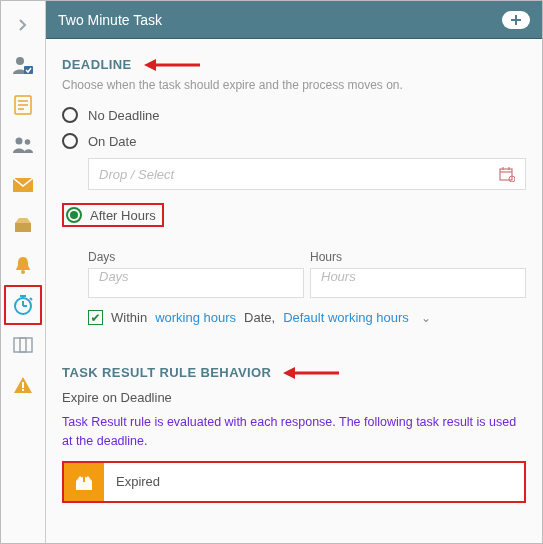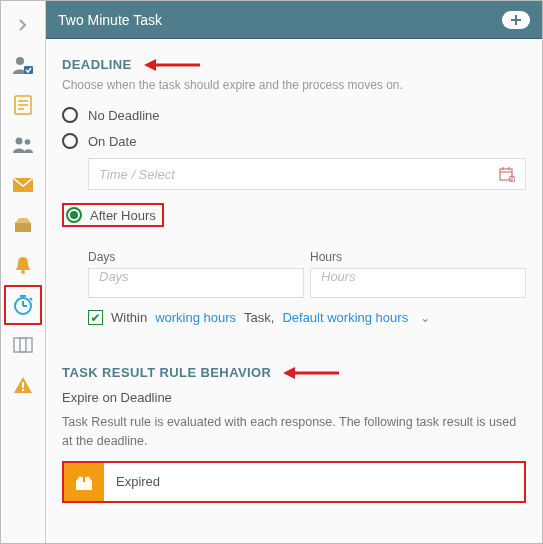--- a/index.html
+++ b/index.html
@@ -31,21 +31,21 @@
   .time-col-label { font-size:12px; color:#666; }
   .num-input { border:1px solid #ddd; background:#fff; height:30px; padding:0 10px; font-size:13px; color:#555; font-style:normal;}
   .num-input.placeholder { color:#bbb; font-style:italic; }
   .num-input.hl { border:2px solid #d91f1f; }
   .check-row { margin-left:26px; margin-top:12px; display:flex; align-items:center; gap:8px; font-size:13px; color:#555;}
   .checkbox { width:15px; height:15px; border:1.5px solid #1e8a3b; display:inline-flex; align-items:center; justify-content:center; color:#1e8a3b; font-size:12px; line-height:1;}
   .link { color:#2b8fd6; cursor:pointer; }
   .chev { color:#888; margin-left:4px; cursor:pointer; font-size:12px;}
   .divider { height:40px; }
   .expire-label { font-size:13px; color:#555; margin-top:10px; }
-  .expire-desc { font-size:12.5px; color:#737373; margin-top:8px; line-height:1.5;}
+  .expire-desc { font-size:12.5px; color:#6d28d9; margin-top:8px; line-height:1.5;}
   .result-box { margin-top:10px; border:2px solid #d91f1f; background:#fff; display:flex; align-items:stretch; height:42px; }
   .result-icon { width:40px; background:#f39c12; display:flex; align-items:center; justify-content:center; }
   .result-text { flex:1; display:flex; align-items:center; padding:0 12px; font-size:13px; color:#555;}
   .footer-links { display:flex; justify-content:space-between; margin-top:10px; font-size:13px;}
 </style>
 </head>
 <body>
 
 <div class="app">
   <div class="sidebar">
@@ -148,21 +148,21 @@
         <div class="radio-row">
           <span class="radio"></span>
           <span class="radio-label">No Deadline</span>
         </div>
 
         <div class="radio-row">
           <span class="radio"></span>
           <span class="radio-label">On Date</span>
         </div>
         <div class="date-input">
-          <span>Time / Select</span>
+          <span>Drop / Select</span>
           <span class="cal-icon">
             <svg width="16" height="16" viewBox="0 0 16 16">
                 <rect x="1" y="3" width="12" height="11" fill="none" stroke="#c77" stroke-width="1.2"></rect>
                 <line x1="1" y1="6" x2="13" y2="6" stroke="#c77" stroke-width="1.2"></line>
                 <line x1="4" y1="1" x2="4" y2="4" stroke="#c77" stroke-width="1.2"></line>
                 <line x1="10" y1="1" x2="10" y2="4" stroke="#c77" stroke-width="1.2"></line>
                 <circle cx="13" cy="13" r="3" fill="none" stroke="#c77" stroke-width="1"></circle>
               </svg>
           </span>
         </div>
@@ -182,21 +182,21 @@
           <div class="time-col">
             <span class="time-col-label">Hours</span>
             <div class="num-input placeholder">Hours</div>
           </div>
         </div>
 
         <div class="check-row">
           <span class="checkbox">✔</span>
           <span>Within</span>
           <span class="link">working hours</span>
-          <span>Task,</span>
+          <span>Date,</span>
           <span class="link">Default working hours</span>
           <span class="chev">⌄</span>
         </div>
       </div>
 
       <div class="divider"></div>
 
       <div class="section-title">
         <span>TASK RESULT RULE BEHAVIOR</span>
         <span class="arrow-annot">

